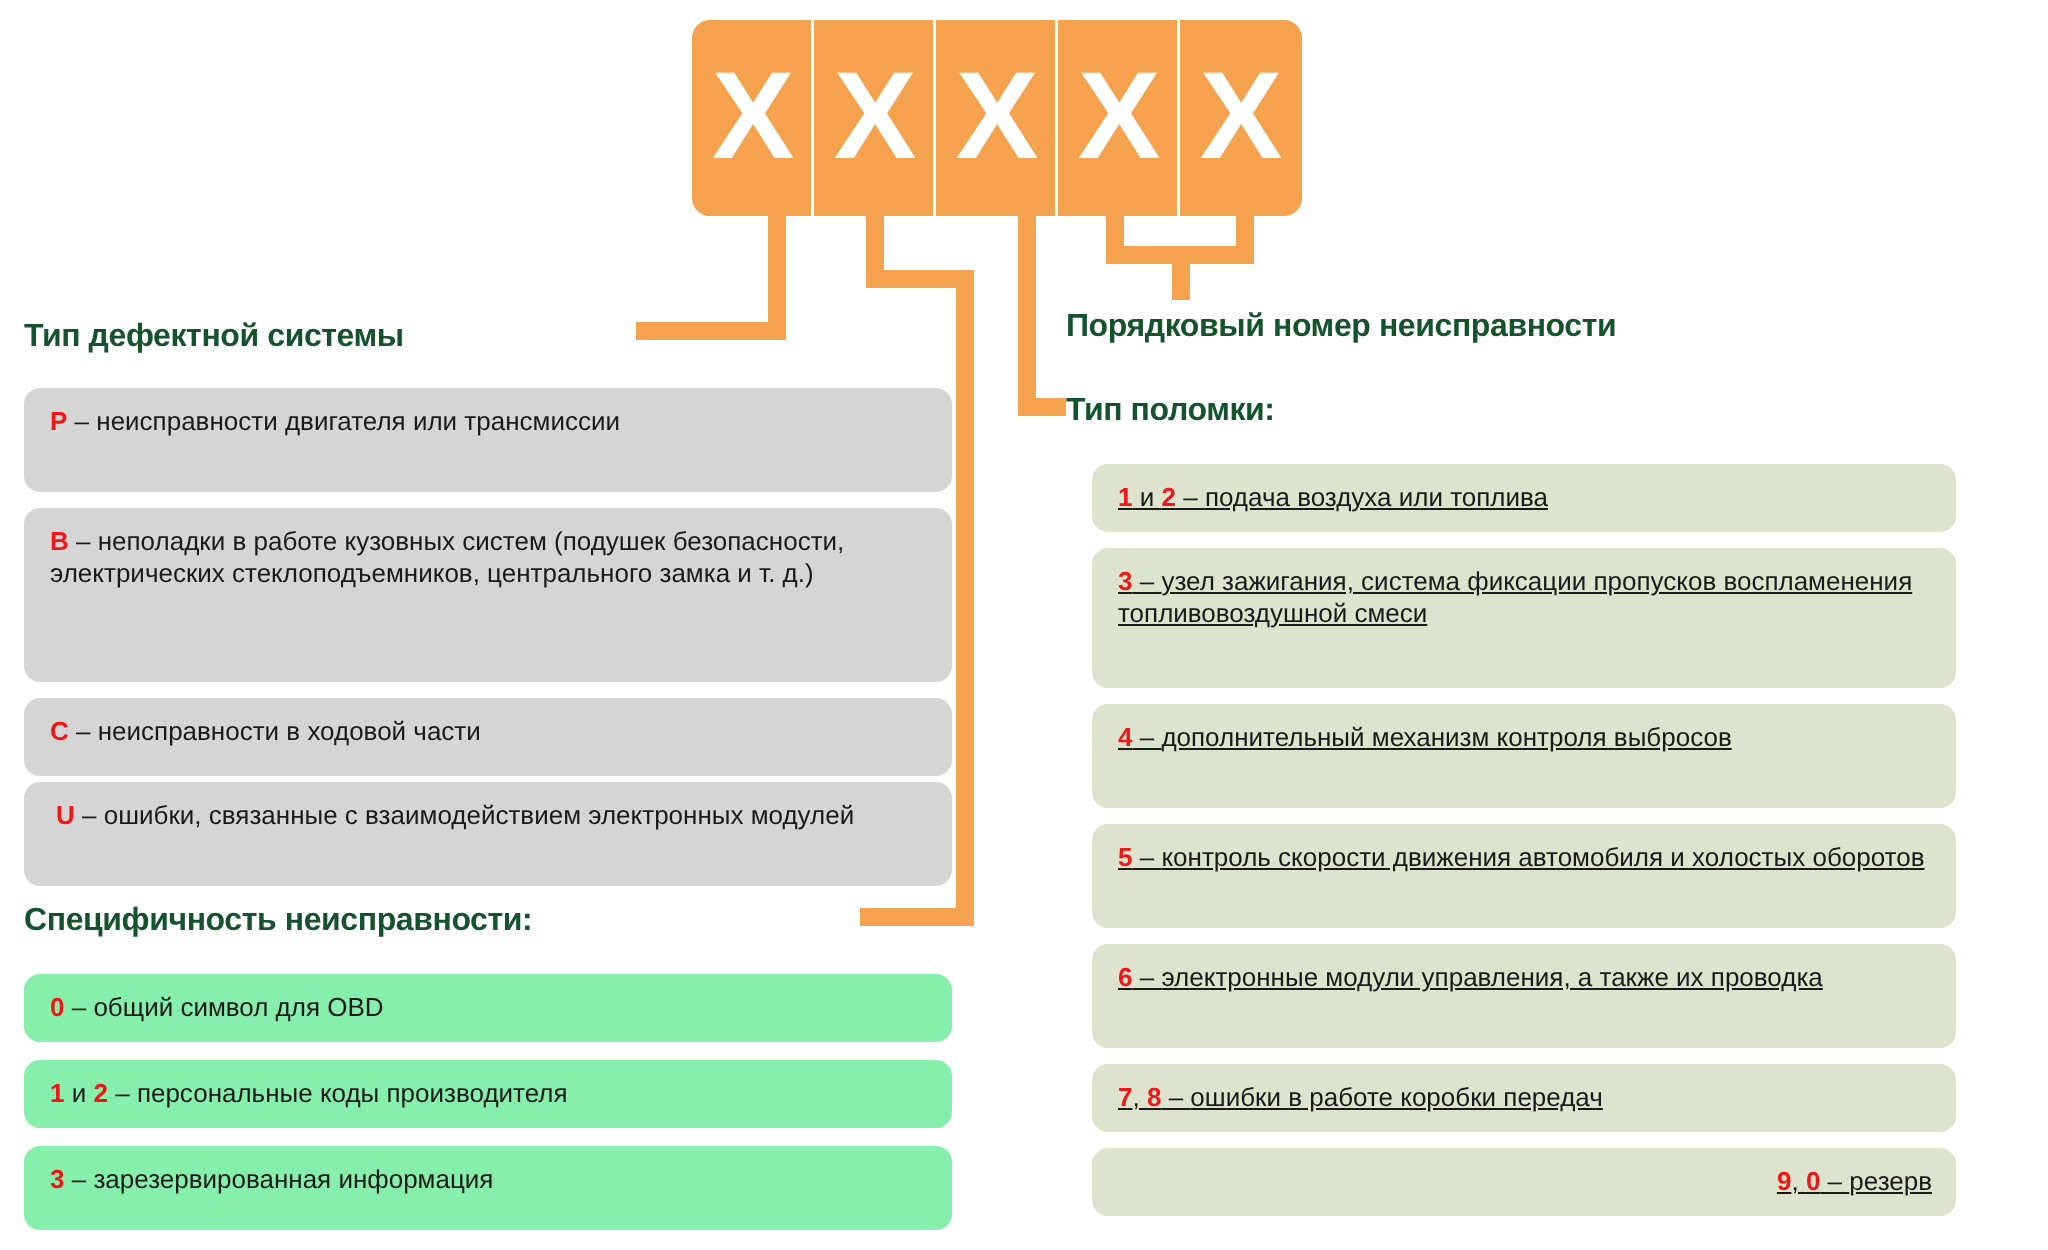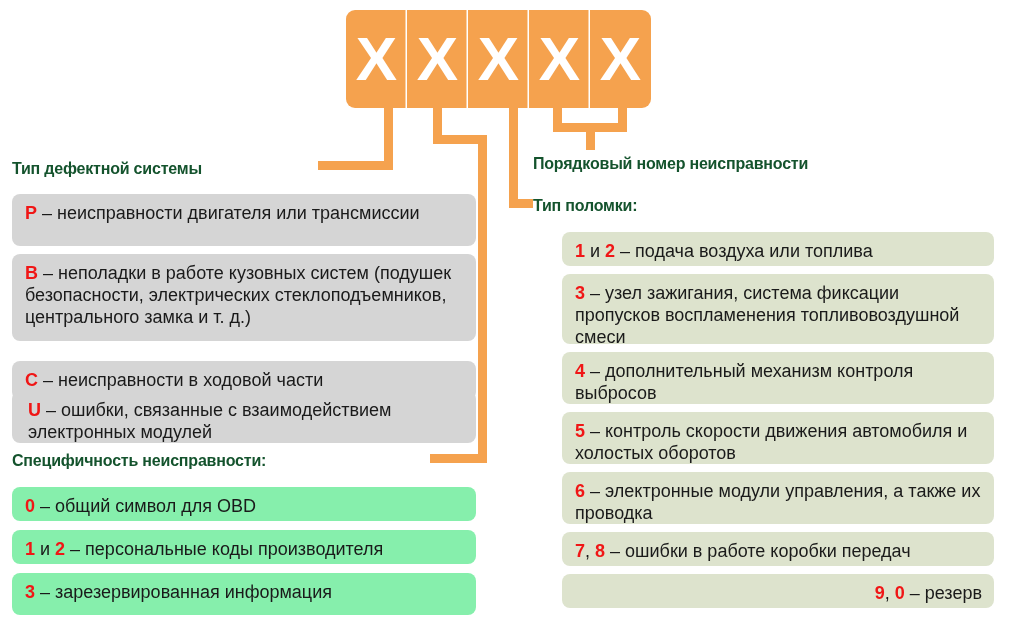--- a/index.html
+++ b/index.html
@@ -33,31 +33,31 @@
   
   .heading{
     position:absolute;
     color:#14532d;font-weight:bold;
     font-size:16px;letter-spacing:-0.2px;white-space:nowrap;
   }
 
   
   .box{
     position:absolute;border-radius:8px;
-    font-size:18px;line-height:1.22;color:#1a1a1a;
+    font-size:13px;line-height:1.22;color:#1a1a1a;
     padding:9px 12px 9px 13px;
     box-sizing:border-box;
   }
   .box .k{color:#f01616;font-weight:bold;}
   .gray{background:#d5d5d5;}
   .beige{background:#86efac;}
   .green{background:#dde3cd;}
 
   .colL .box{left:12px;width:464px;}
-  .colR .box{left:562px;width:432px;}
+  .colR .box{left:546px;width:432px;text-decoration:underline;}
 </style>
 </head>
 <body>
 
 <div id="stage">
 
   <div class="codebox">
     <div class="cell">X</div>
     <div class="cell">X</div>
     <div class="cell">X</div>
@@ -86,21 +86,21 @@
     <div class="heading" style="left:12px;top:160px;">Тип дефектной системы</div>
 
     <div class="box gray" style="top:194px;height:52px;">
       <span class="k">P</span><span> – </span><span>неисправности двигателя или трансмиссии</span>
     </div>
 
     <div class="box gray" style="top:254px;height:87px;">
       <span class="k">B</span><span> – </span><span>неполадки в работе кузовных систем (подушек безопасности, электрических стеклоподъемников, центрального замка и т. д.)</span>
     </div>
 
-    <div class="box gray" style="top:361px;height:39px;">
+    <div class="box gray" style="top:349px;height:39px;">
       <span class="k">C</span><span> – </span><span>неисправности в ходовой части</span>
     </div>
 
     <div class="box gray" style="top:391px;height:52px;padding-left:16px;">
       <span class="k">U</span><span> – </span><span>ошибки, связанные с взаимодействием электронных модулей</span>
     </div>
 
     <div class="heading" style="left:12px;top:452px;">Специфичность неисправности:</div>
 
     <div class="box beige" style="top:487px;height:34px;">

